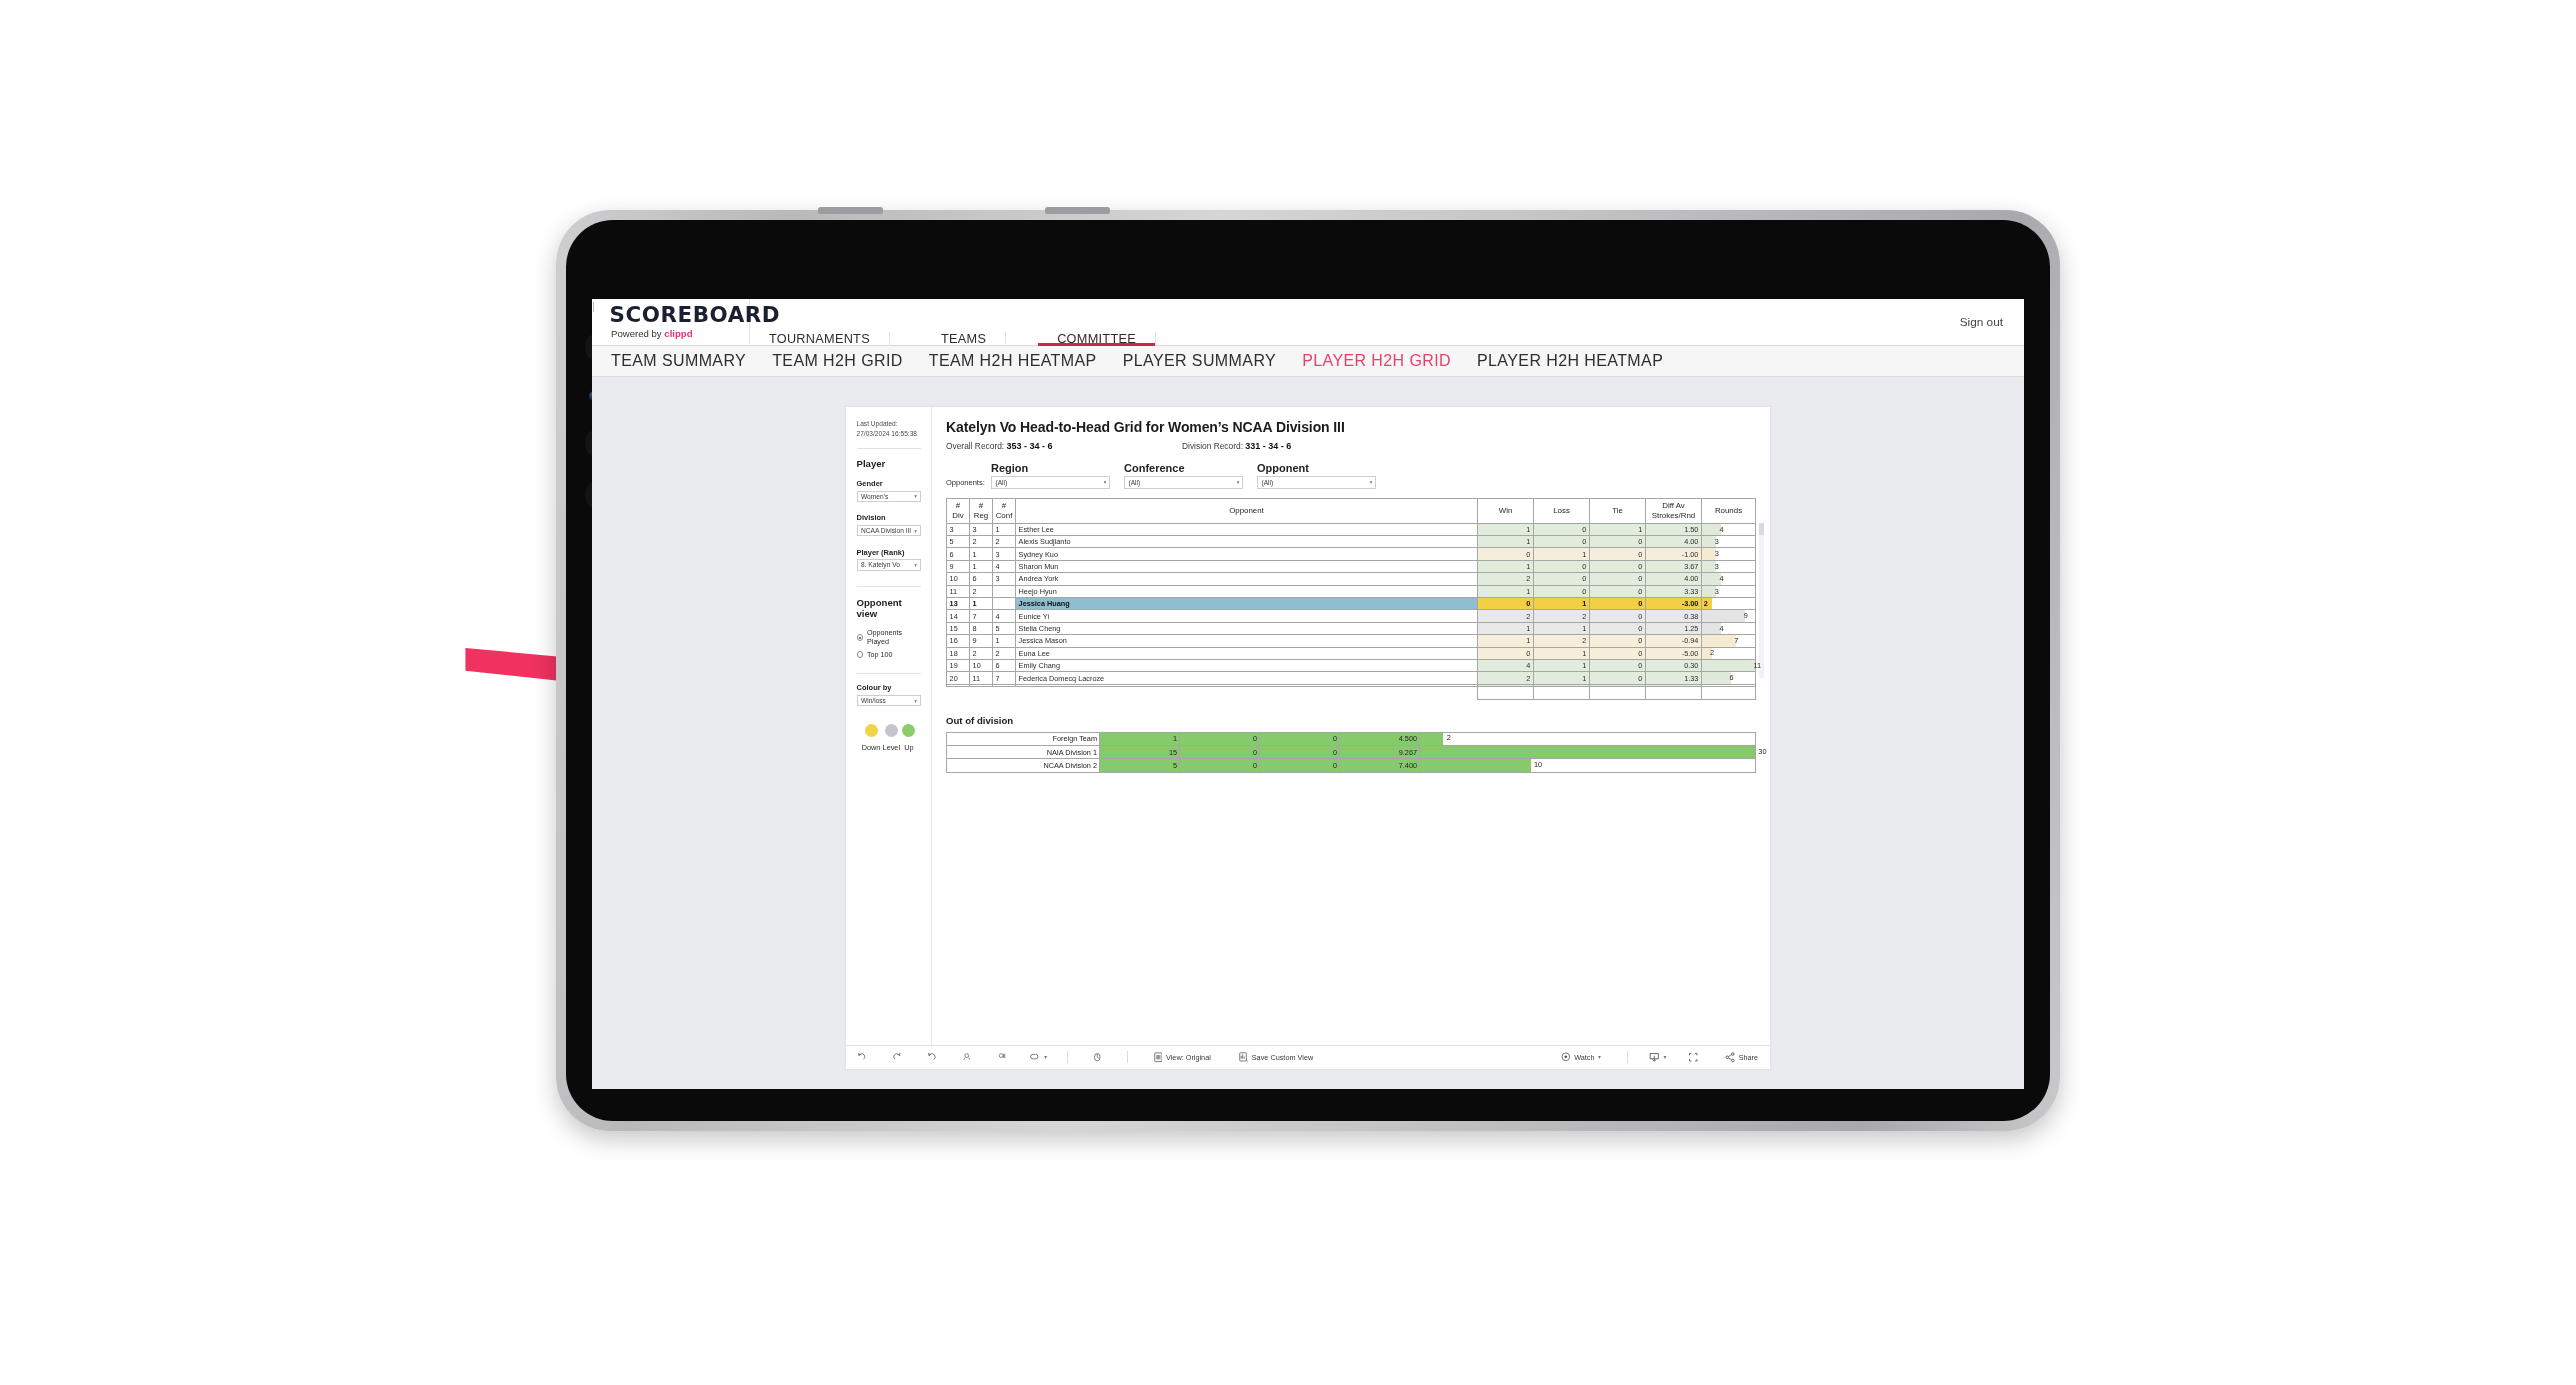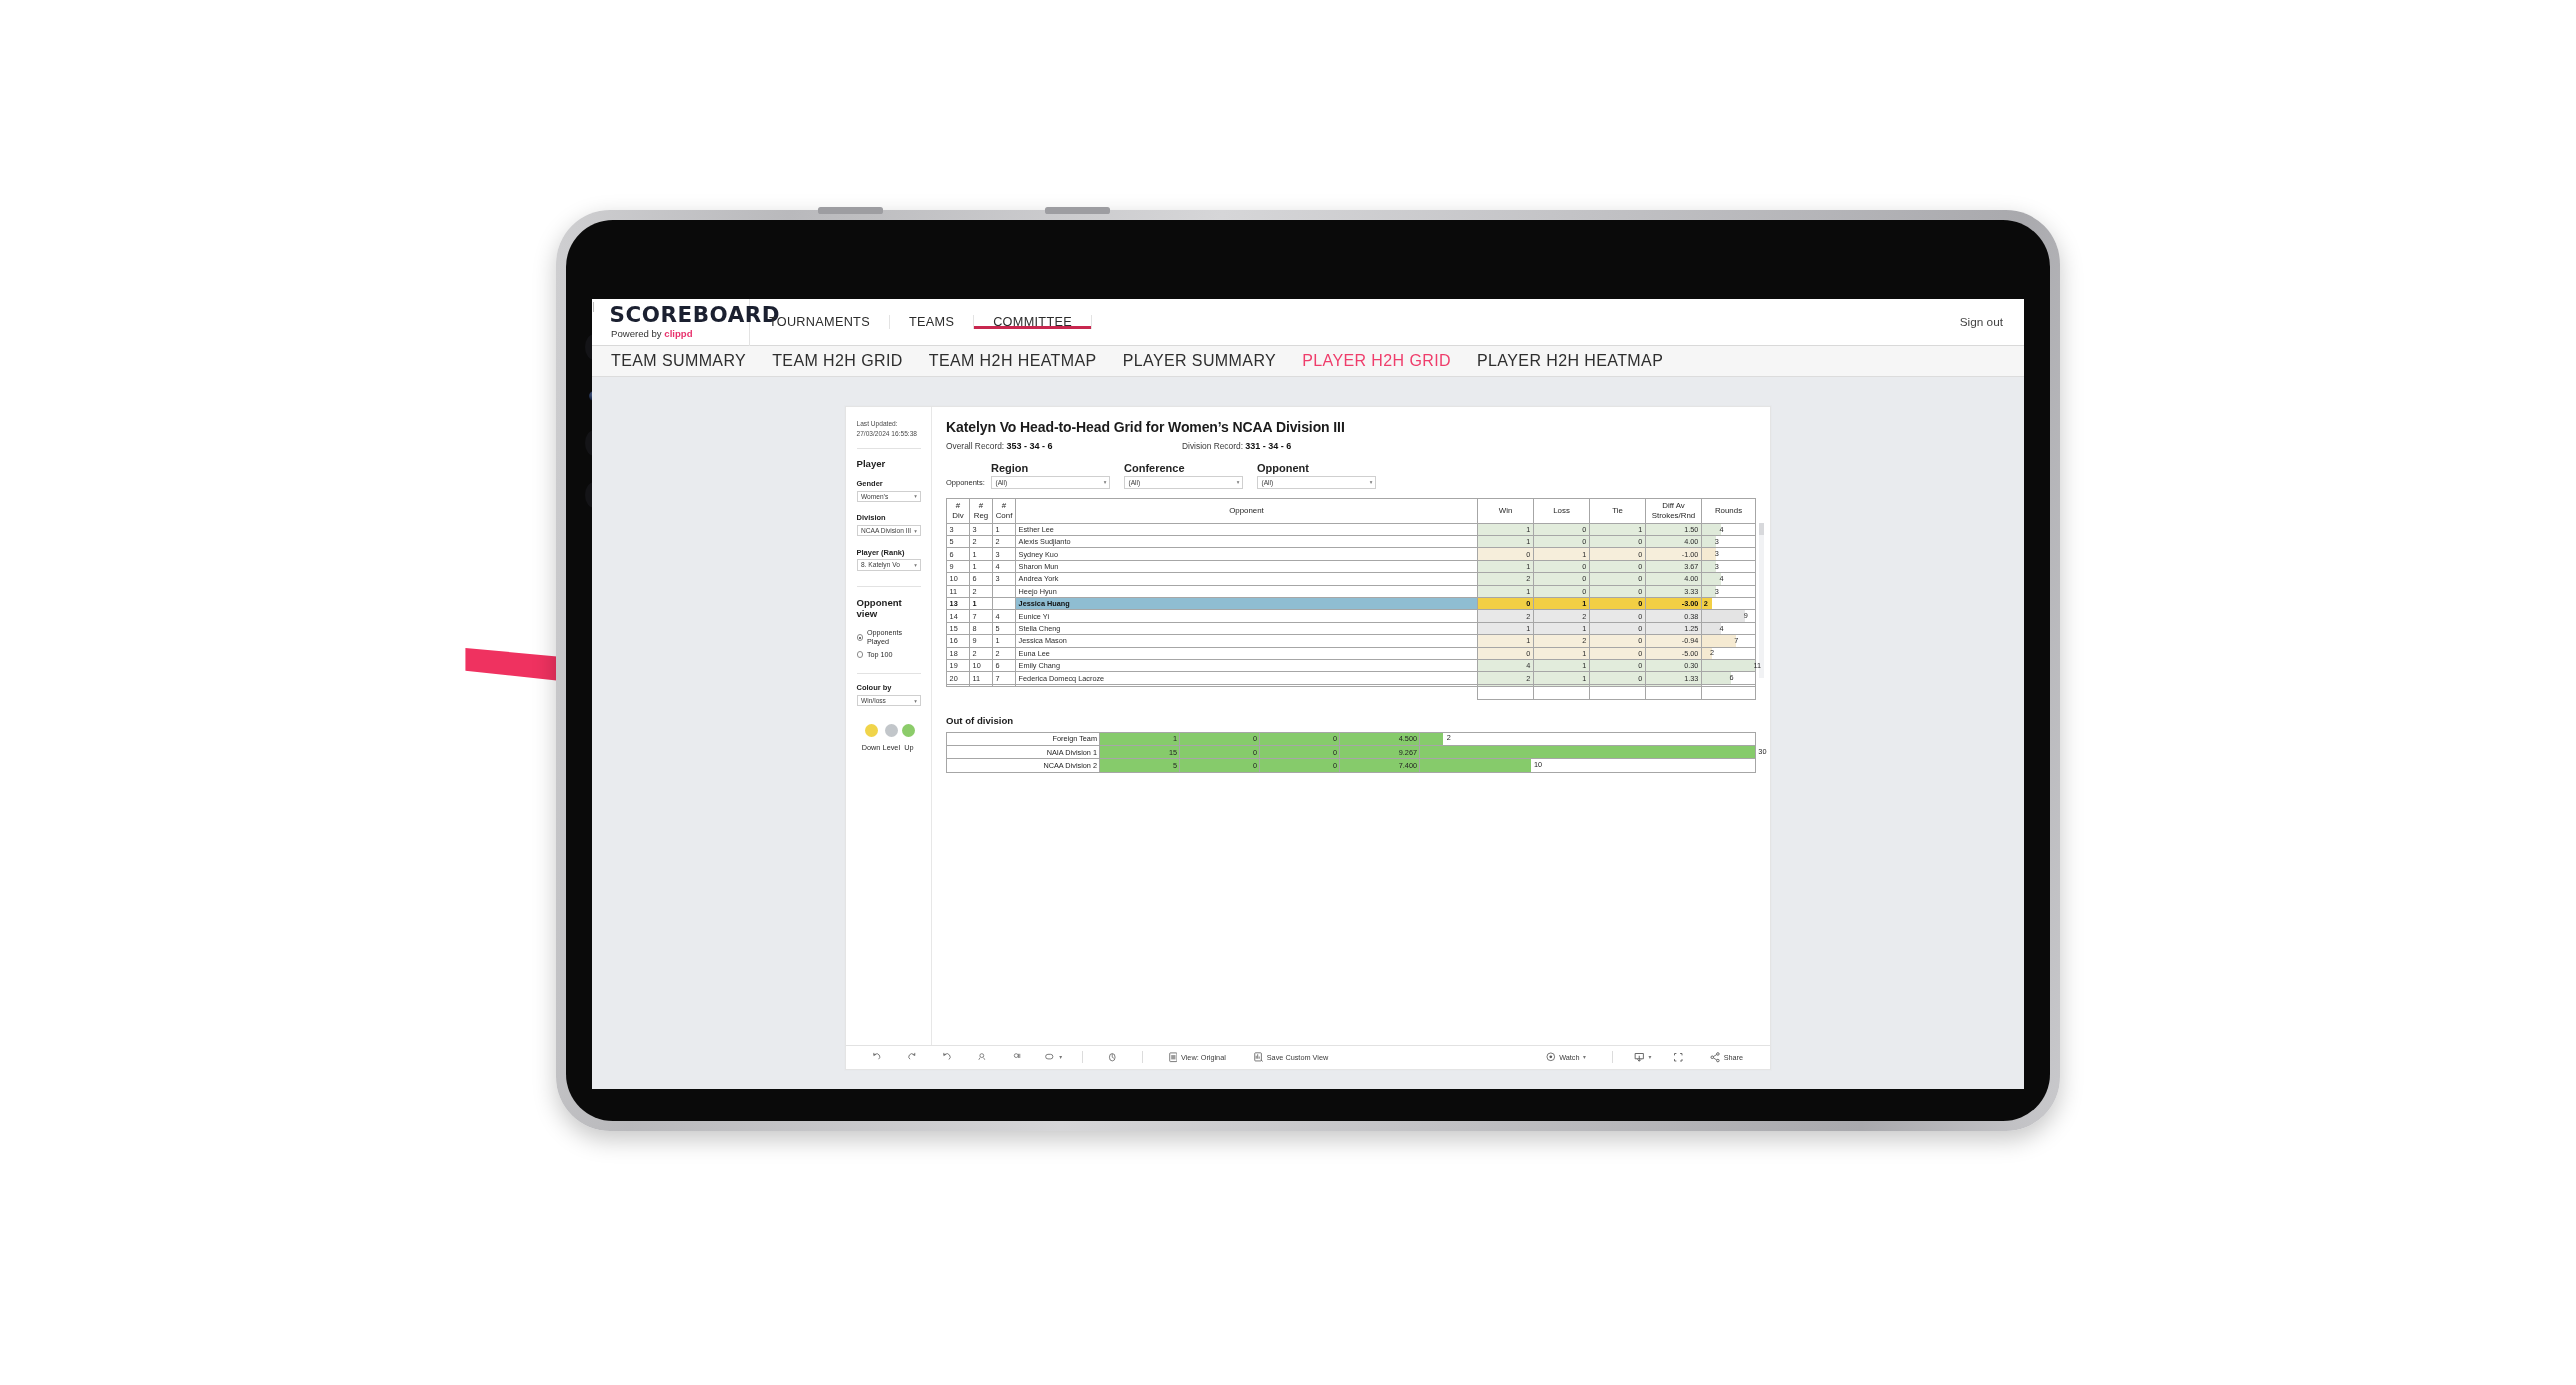--- a/index.html
+++ b/index.html
@@ -64,21 +64,21 @@
   }
   #brand { width: 157px; padding-left: 19px; }
   #brand .bname {
     font-family:"DejaVu Sans", sans-serif;
     font-size: 21px; font-weight: 700; letter-spacing: 0.5px;
     color:#1b2030; line-height:1; transform: scaleX(1.02);
   }
   #brand .bsub { font-size:9.6px; color:#333; margin-top:2.6px; }
   #brand .bsub .pink { color:#e8336d; font-weight:700; }
   .navsep { width:0.9px; height:47px; background:#e3e3e3; }
-  .topnav { display:flex; align-items:center; height:47px; }
+  .topnav { display:flex; align-items:flex-end; height:47px;gap:32px; }
   .topnav .tn {
     display:flex; align-items:center; padding:0 19px;
     font-size:12.7px; color:#2c2c2c; letter-spacing:0.3px;
     border-right:0.9px solid #e3e3e3; cursor:pointer; position:relative;
   }
   .topnav .tn.active::after {
     content:""; position:absolute; left:0; right:0; bottom:0; height:2.6px; background:#c8274f;
   }
   #signout {
     margin-left:auto; display:flex; align-items:center; gap:12.2px;
@@ -169,21 +169,21 @@
   .ootitle { font-size:9.6px; font-weight:700; color:#1b1b1b; margin-top:15.7px; margin-bottom:5.2px; }
   table.ood { border-collapse:collapse; width:100%; table-layout:fixed; font-size:7.3px; }
   table.ood td { border:0.9px solid #a6a6a6; height:13.4px; padding:0 2px; color:#232323; }
   .ood .lbl { width:153px; text-align:right; background:#fff; }
   .ood .num { width:80px; text-align:right; background:#86cb6b; }
   .ood .rnd { width:auto; text-align:left; position:relative; background:#fff; }
 
   
   #toolbar {
     height:24.5px; border-top:0.9px solid #e2e2e2; background:#fff;
-    display:flex; align-items:center; padding:0 19px; gap:12px; font-size:7.3px; color:#3c3c3c;
+    display:flex; align-items:center; padding:0 4px; gap:12px; font-size:7.3px; color:#3c3c3c;
   }
   .tbi { width:23px; display:flex; align-items:center; justify-content:center; cursor:pointer; color:#5a5a5a; }
   .tbtxt { display:flex; align-items:center; gap:3.5px; padding:0 7.9px; cursor:pointer; white-space:nowrap; }
   .tbsep { width:0.9px; height:12.2px; background:#dcdcdc; margin:0 6.1px; }
   .tbsp { flex:1; }
   svg { display:block; }
 </style>
 </head>
 <body>
 

